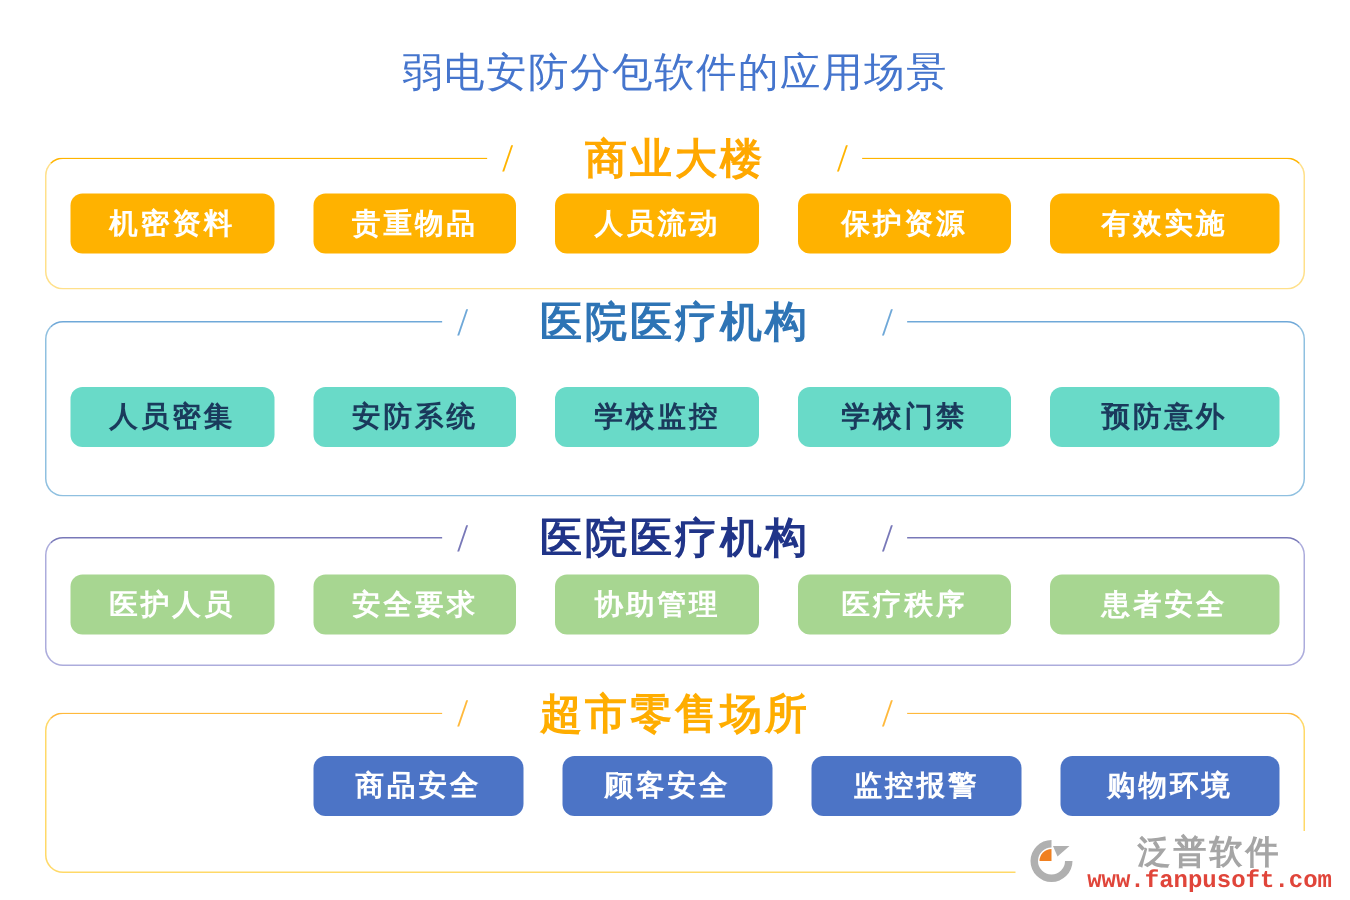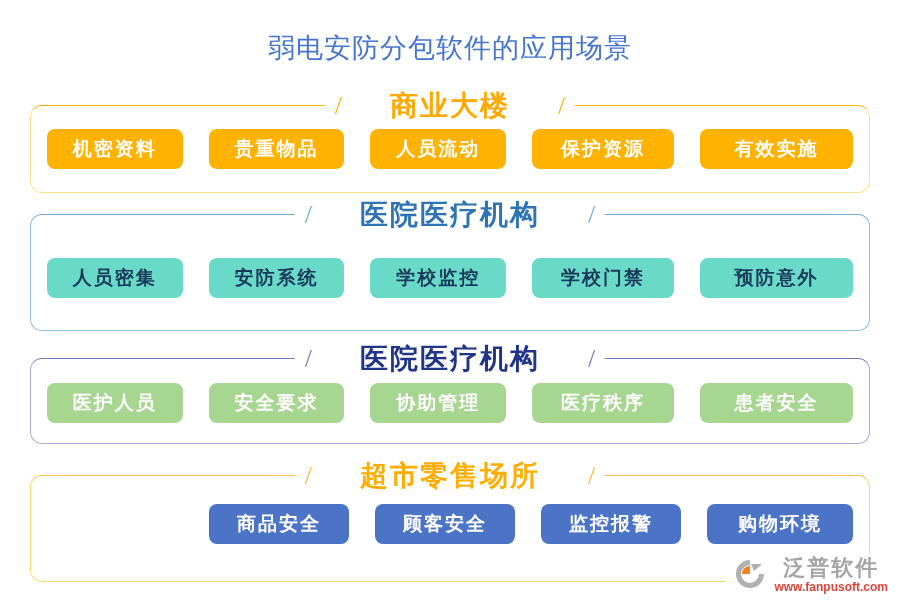--- a/index.html
+++ b/index.html
@@ -98,25 +98,25 @@
   .logo-text-col { display: flex; flex-direction: column; align-items: center; }
   .brand-name {
     font-size: 22px;
     font-weight: bold;
     letter-spacing: 2px;
     color: #A5A5A5;
     line-height: 24px;
     font-family: "Liberation Sans", "DejaVu Sans", sans-serif;
   }
   .brand-url {
-    font-size: 12px;
+    font-size: 16px;
     font-weight: bold;
     color: #E0453A;
     line-height: 14px;
-    font-family: Liberation Sans, sans-serif;
+    font-family: Liberation Mono, monospace;
   }
 </style>
 </head>
 <body>
 
 <div class="stage">
 
   <h1 class="page-title" style="color: rgb(69, 117, 205);">弱电安防分包软件的应用场景</h1>
 
   <section class="panel panel-1" style="--title-c: #FFA800; --line-c: #FFB400; --border-c: #FFE08A; --btn-bg: #FFB200; --btn-fg: #FFFFFF;">

